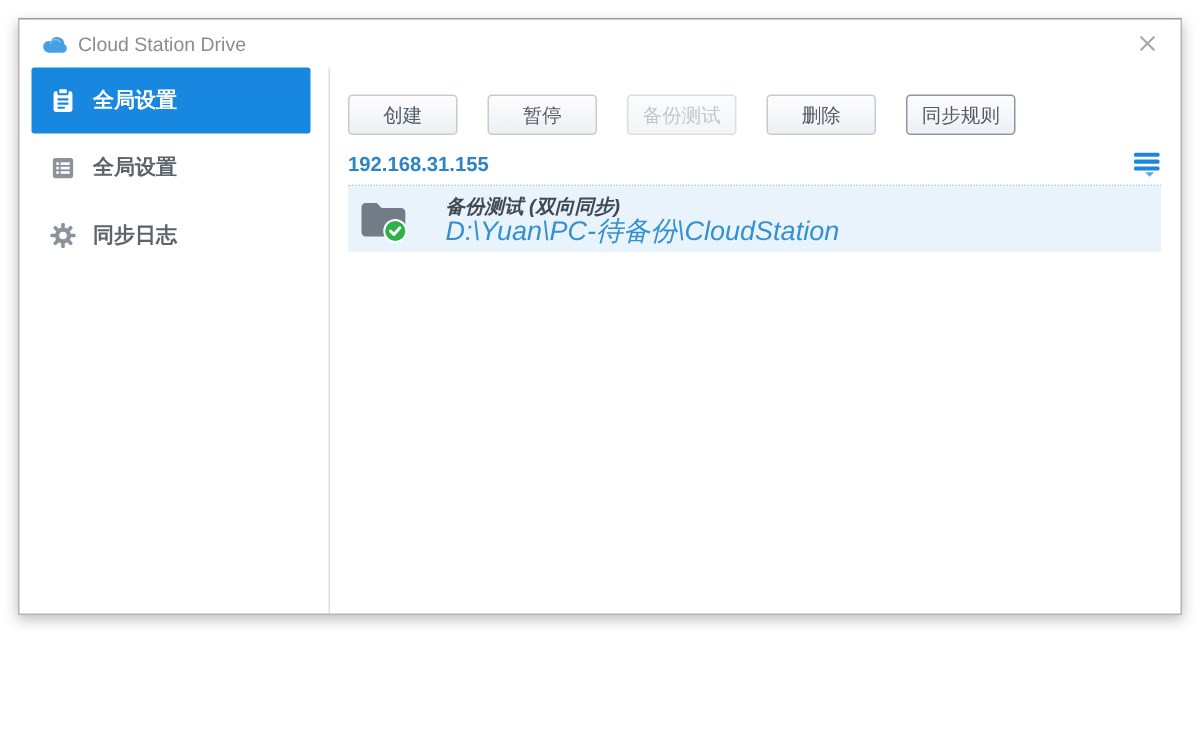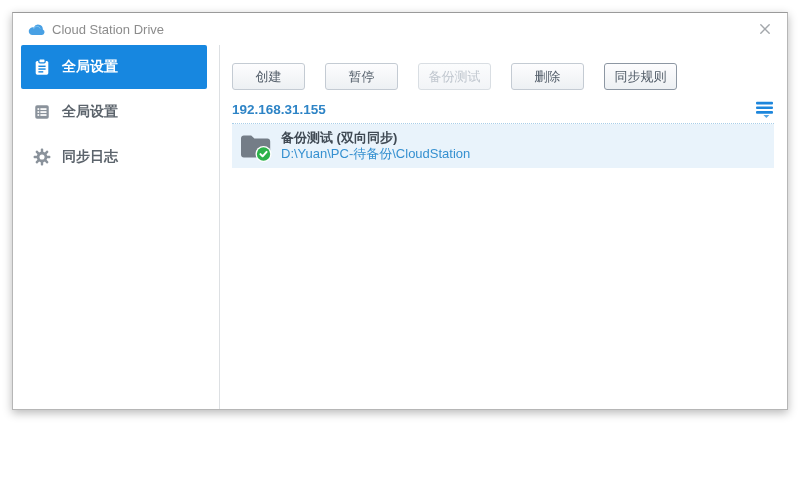--- a/index.html
+++ b/index.html
@@ -45,23 +45,23 @@
   }
   .ip-row { margin-top:10px; height:18px; display:flex; align-items:center; justify-content:space-between; }
   .ip { font-size:13.5px; font-weight:bold; color:#2e84c6; }
   .menu-btn { cursor:pointer; display:flex; }
   .task-list { margin-top:5px; border-top:1px dotted #a9cfe9; }
   .task-row {
     background:#e9f3fb; height:44px; display:flex; align-items:center;
     padding:0 8px 0 7px; cursor:pointer;
   }
   .task-icon { width:34px; height:31px; flex:0 0 auto; display:flex; }
-  .task-text { margin-left:8px; min-width:0; }
+  .task-text { margin-left:24px; min-width:0;font-style:italic; }
   .task-name { font-size:13px; font-weight:bold; color:#404a54; line-height:16px; }
-  .task-path { font-size:13px; color:#3590d0; line-height:16px; }
+  .task-path { font-size:18px; color:#3590d0; line-height:16px; }
 </style>
 </head>
 <body>
 
 <div class="window">
 
   <div class="titlebar">
     <span class="icn" style="display:flex;">
       <svg width="17" height="13" viewBox="0 0 20 14">
         <path d="M5.3 13.6 a4.6 4.6 0 1 1 1.5-9 A5.6 5.6 0 0 1 17.5 7 a3.5 3.5 0 0 1-1 6.6 z" fill="#48a0e4"></path>

